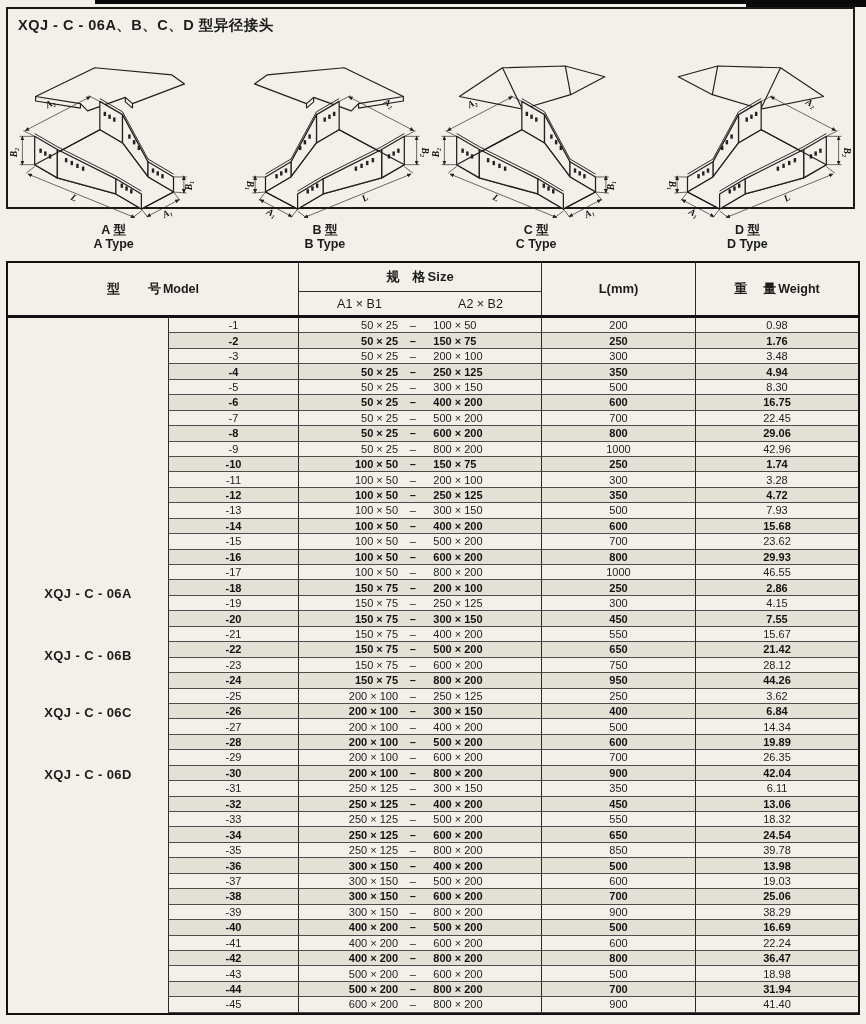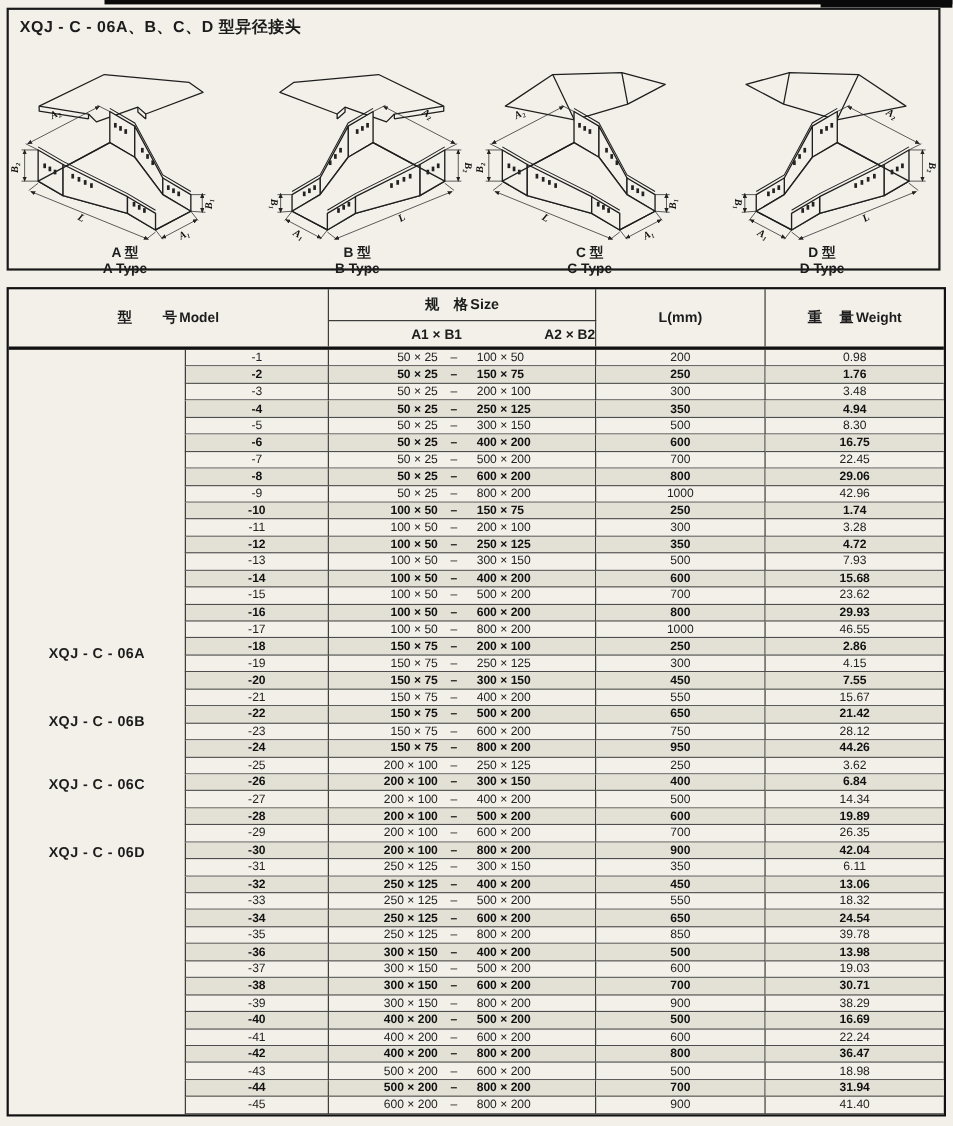--- a/index.html
+++ b/index.html
@@ -9,21 +9,21 @@
     font-family:"Liberation Sans","DejaVu Sans",sans-serif;
     color:#1c1c1c;
     -webkit-font-smoothing:antialiased;
   }
   
   .scan-bar{position:absolute;top:0;left:95px;right:0;height:4px;background:#0a0a0a;}
   .scan-bar2{position:absolute;top:0;right:0;width:120px;height:7px;background:#0a0a0a;}
 
   
   .top-frame{
-    position:absolute;left:6px;top:7px;width:849px;height:239px;
+    position:absolute;left:6px;top:7px;width:849px;height:202px;
     border:2px solid #1a1a1a;background:#f2f0e9;box-sizing:border-box;
   }
   .title-block{position:absolute;left:10px;top:6px;line-height:21px;}
   .title-zh{font-size:14.5px;font-weight:700;letter-spacing:.5px;}
   .title-en{font-size:14px;font-weight:600;letter-spacing:.3px;}
 
   .diagram-row{
     position:absolute;left:0;top:48px;width:100%;height:196px;
     display:flex;justify-content:space-around;align-items:flex-start;
   }
@@ -51,21 +51,21 @@
   }
   .th{display:flex;flex-direction:row;align-items:center;justify-content:center;}
   .h-model{grid-area:1/1/3/3;border-right:1.5px solid #2a2a2a;}
   .h-size-top{grid-area:1/3/2/4;border-right:1.5px solid #2a2a2a;border-bottom:1.2px solid #2a2a2a;flex-direction:row;}
   .h-size-bot{grid-area:2/3/3/4;border-right:1.5px solid #2a2a2a;flex-direction:row;}
   .h-l{grid-area:1/4/3/5;border-right:1.5px solid #2a2a2a;}
   .h-weight{grid-area:1/5/3/6;}
   .zh{font-size:13px;font-weight:700;letter-spacing:2px;}
   .zh .gap{display:inline-block;width:26px;}
   .en{font-size:12.5px;font-weight:600;line-height:14px;}
-  .h-size-bot span{width:50%;text-align:right;font-size:12.5px;font-weight:700;}
+  .h-size-bot span{width:50%;text-align:center;font-size:12.5px;font-weight:400;}
 
   .tbody{
     display:grid;
     grid-template-columns:160px 131px 243px 154px 162px;
     grid-auto-rows:15.44px;
     height:695px;position:relative;
   }
   .model-cell{grid-column:1;grid-row:1/span 45;position:relative;}
   .model-label{
     position:absolute;left:0;width:100%;text-align:center;
@@ -618,21 +618,21 @@
   <div class="cell c-l">600</div>
   <div class="cell c-w">19.03</div>
 
   <div class="cell c-suffix shaded">-38</div>
   <div class="cell c-size shaded">
     <span class="s1">300 × 150</span>
         <span class="sd">–</span>
         <span class="s2">600 × 200</span>
   </div>
   <div class="cell c-l shaded">700</div>
-  <div class="cell c-w shaded">30.71</div>
+  <div class="cell c-w shaded">25.06</div>
 
   <div class="cell c-suffix">-39</div>
   <div class="cell c-size">
     <span class="s1">300 × 150</span>
         <span class="sd">–</span>
         <span class="s2">800 × 200</span>
   </div>
   <div class="cell c-l">900</div>
   <div class="cell c-w">38.29</div>
 

